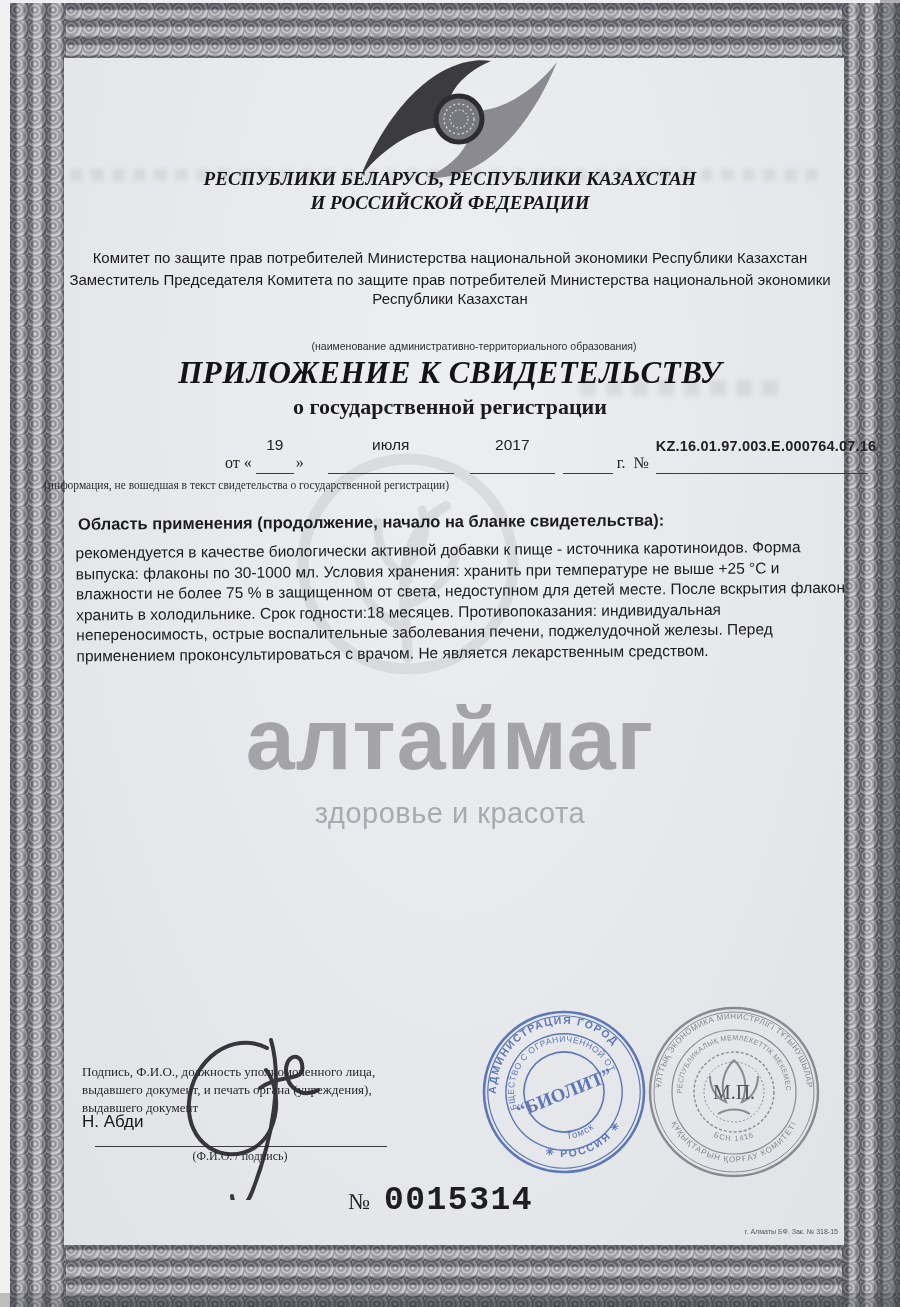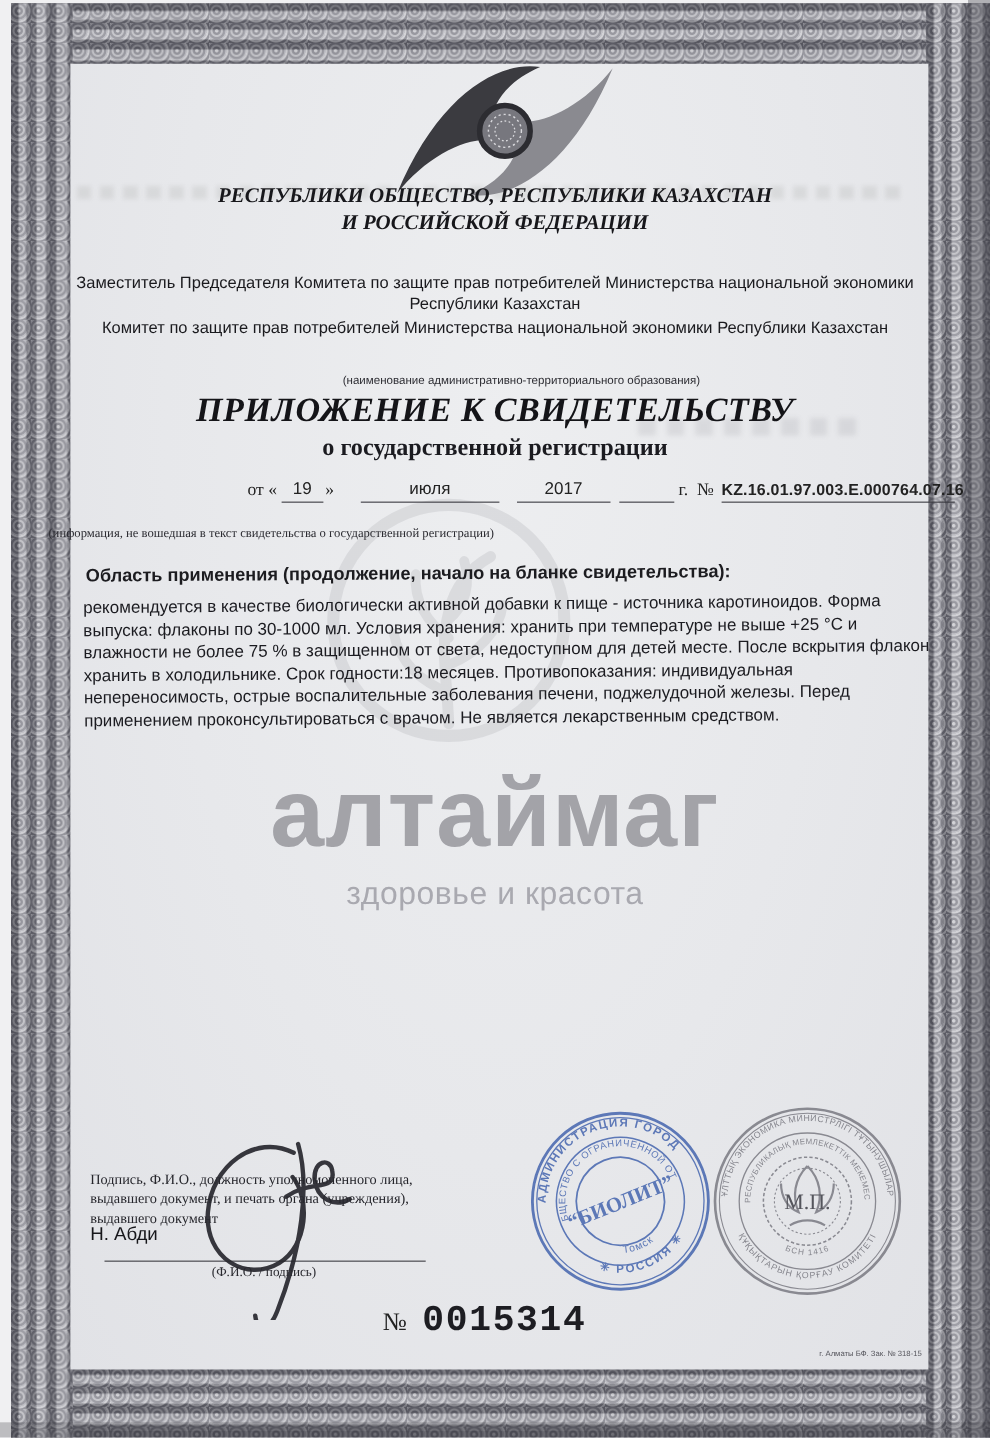--- a/index.html
+++ b/index.html
@@ -54,21 +54,21 @@
       font-size:31px;letter-spacing:.5px;color:#141418;}
   .sub-title{position:absolute;left:0;top:394px;width:100%;text-align:center;
       font-family:"Liberation Serif",serif;font-weight:bold;
       font-size:22px;color:#1b1b20;}
 
   
   .date-line{position:absolute;left:225px;top:436px;display:flex;align-items:flex-end;
       font-family:"Liberation Serif",serif;font-size:16px;color:#222;}
   .dl-lab{padding:0 2px 2px 0;white-space:pre;}
   .dl-seg{border-bottom:1.6px solid #3a3a40;text-align:center;
-      font-family:"Liberation Sans",sans-serif;font-size:15.5px;padding-bottom:2px;}
+      font-family:"Liberation Sans",sans-serif;font-size:15.5px;padding-bottom:19px;}
   .dl-day{width:38px;margin:0 2px;}
   .dl-month{width:126px;margin:0 10px 0 22px;}
   .dl-year{width:85px;margin:0 3px 0 6px;}
   .dl-blank{width:50px;margin:0 4px 0 5px;}
   .dl-num{width:212px;margin-left:5px;text-align:left;white-space:nowrap;
       font-weight:bold;font-size:14.5px;letter-spacing:.2px;overflow:visible;}
   .info-note{position:absolute;left:0;top:479px;width:100%;text-align:left;
       font-family:"Liberation Serif",serif;font-size:11.5px;color:#2c2c32;margin-left:44px;}
 
   
@@ -143,27 +143,27 @@
 
     <svg class="logo" viewBox="0 0 252 126">
       <path d="M158 5 C118 -1 64 33 28 120 C57 83 98 65 122 73 C105 57 116 23 158 5 Z" fill="#3b3b40"></path>
       <path d="M94 121 C134 127 188 93 224 6 C195 43 154 61 130 53 C147 69 136 103 94 121 Z" fill="#8a8a90"></path>
       <circle cx="126" cy="63" r="23" fill="#77777e" stroke="#2c2c31" stroke-width="5"></circle>
       <circle cx="126" cy="63" r="15" fill="none" stroke="#d8d8dc" stroke-width="1.3" stroke-dasharray="2 2.6"></circle>
       <circle cx="126" cy="63" r="9" fill="none" stroke="#d8d8dc" stroke-width="1.2" stroke-dasharray="1.6 2.2"></circle>
     </svg>
 
     <div class="union-title">
-      <div>РЕСПУБЛИКИ ОБЩЕСТВО, РЕСПУБЛИКИ КАЗАХСТАН</div>
+      <div>РЕСПУБЛИКИ БЕЛАРУСЬ, РЕСПУБЛИКИ КАЗАХСТАН</div>
       <div>И РОССИЙСКОЙ ФЕДЕРАЦИИ</div>
     </div>
 
     <div class="authority">
+      <p>Комитет по защите прав потребителей Министерства национальной экономики Республики Казахстан</p>
       <p>Заместитель Председателя Комитета по защите прав потребителей Министерства национальной экономики Республики Казахстан</p>
-      <p>Комитет по защите прав потребителей Министерства национальной экономики Республики Казахстан</p>
     </div>
 
     <div class="terr-note">(наименование административно-территориального образования)</div>
 
     <div class="main-title">ПРИЛОЖЕНИЕ К СВИДЕТЕЛЬСТВУ</div>
     <div class="sub-title">о государственной регистрации</div>
 
     <div class="date-line">
       <span class="dl-lab">от «</span>
       <span class="dl-seg dl-day">19</span>

